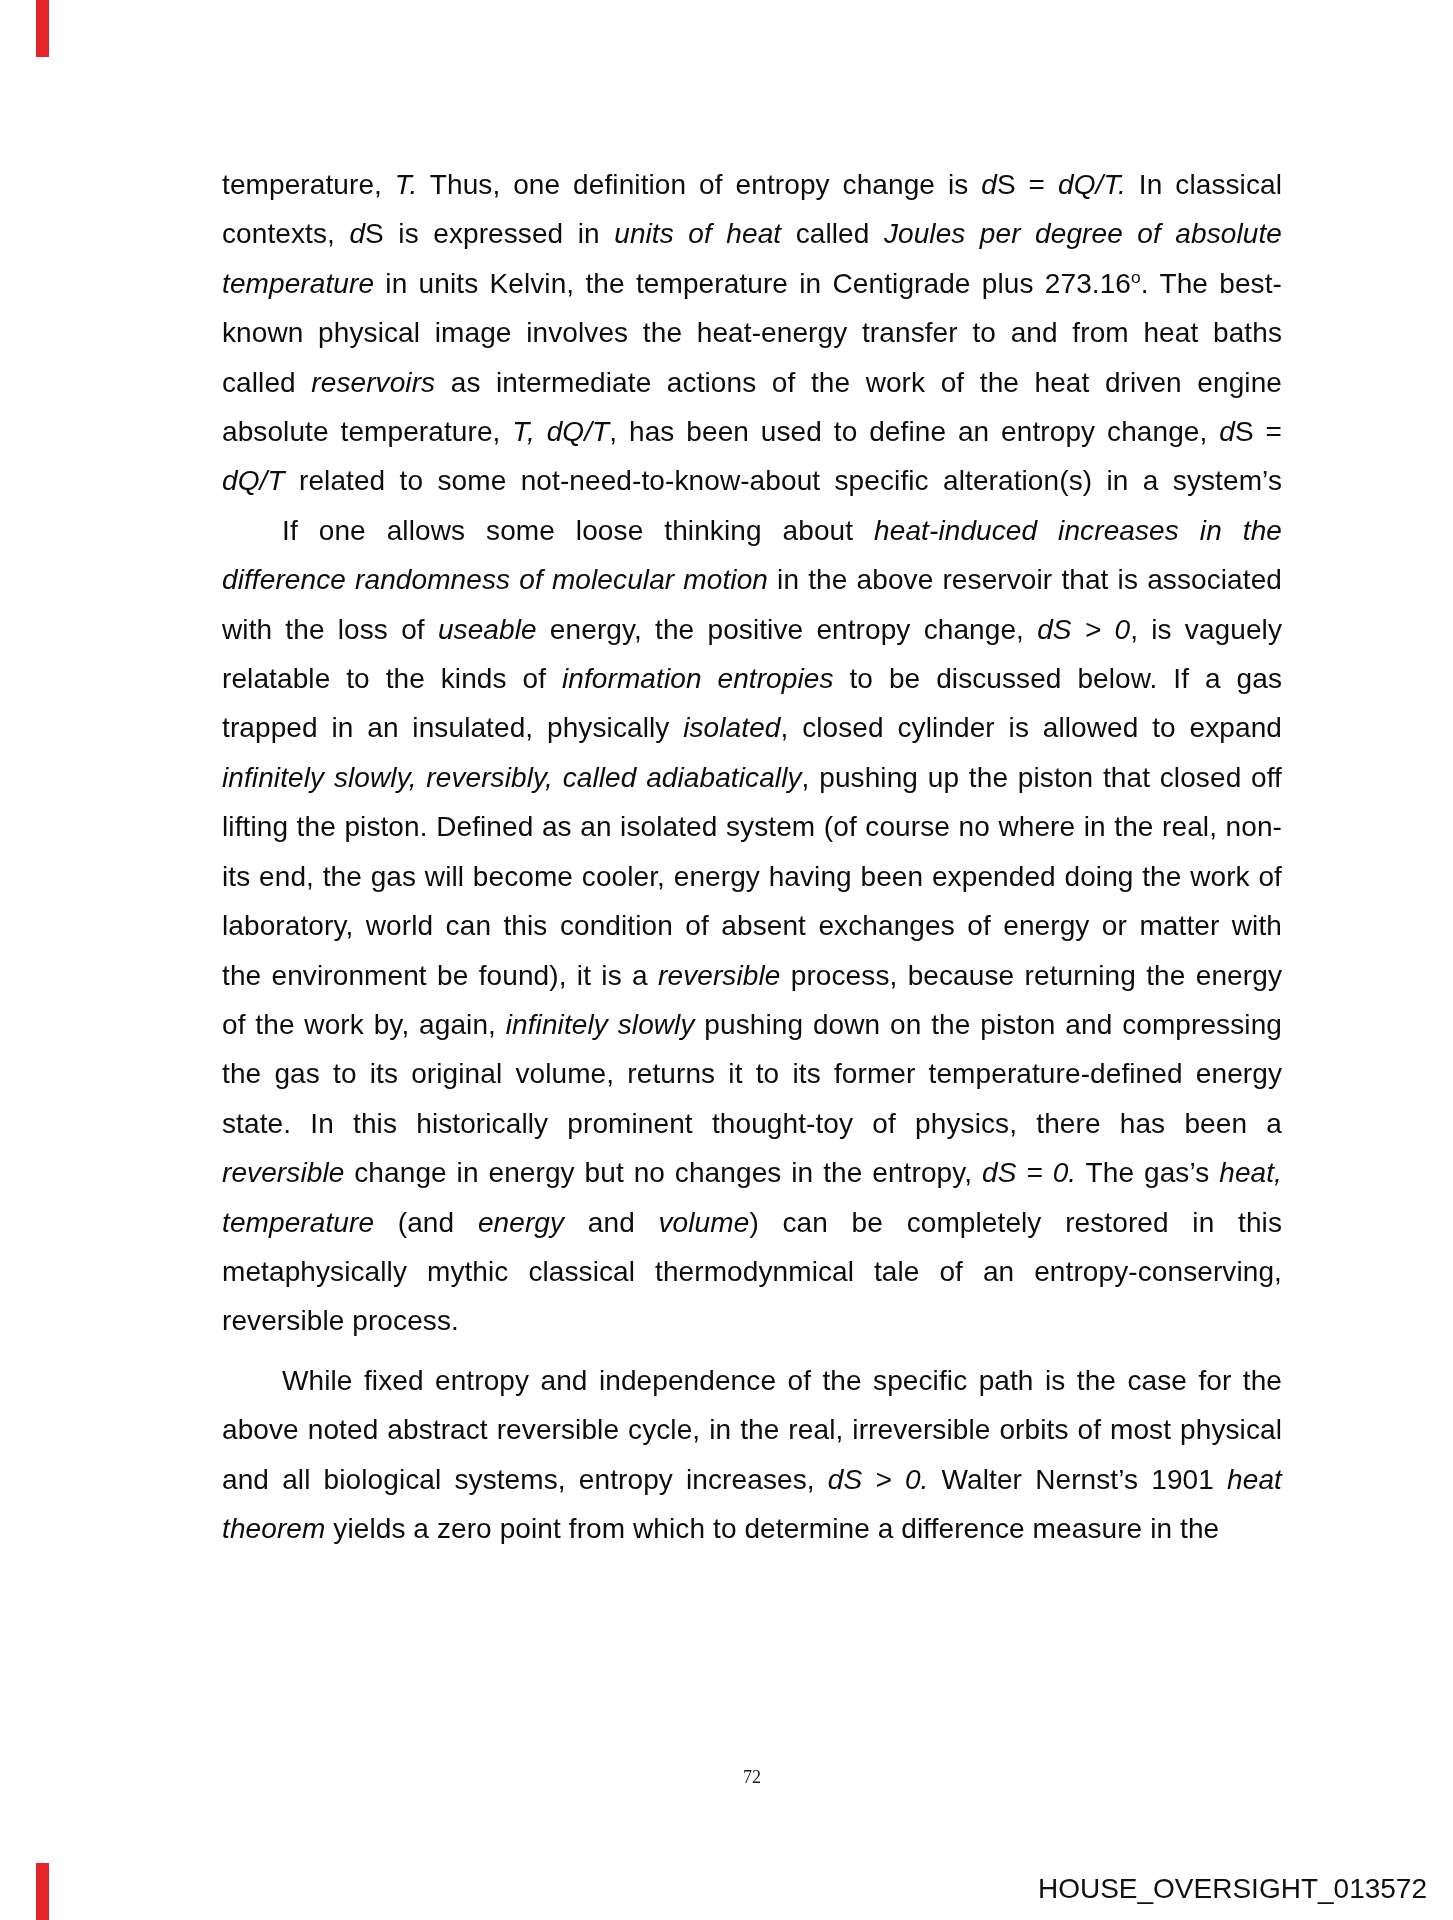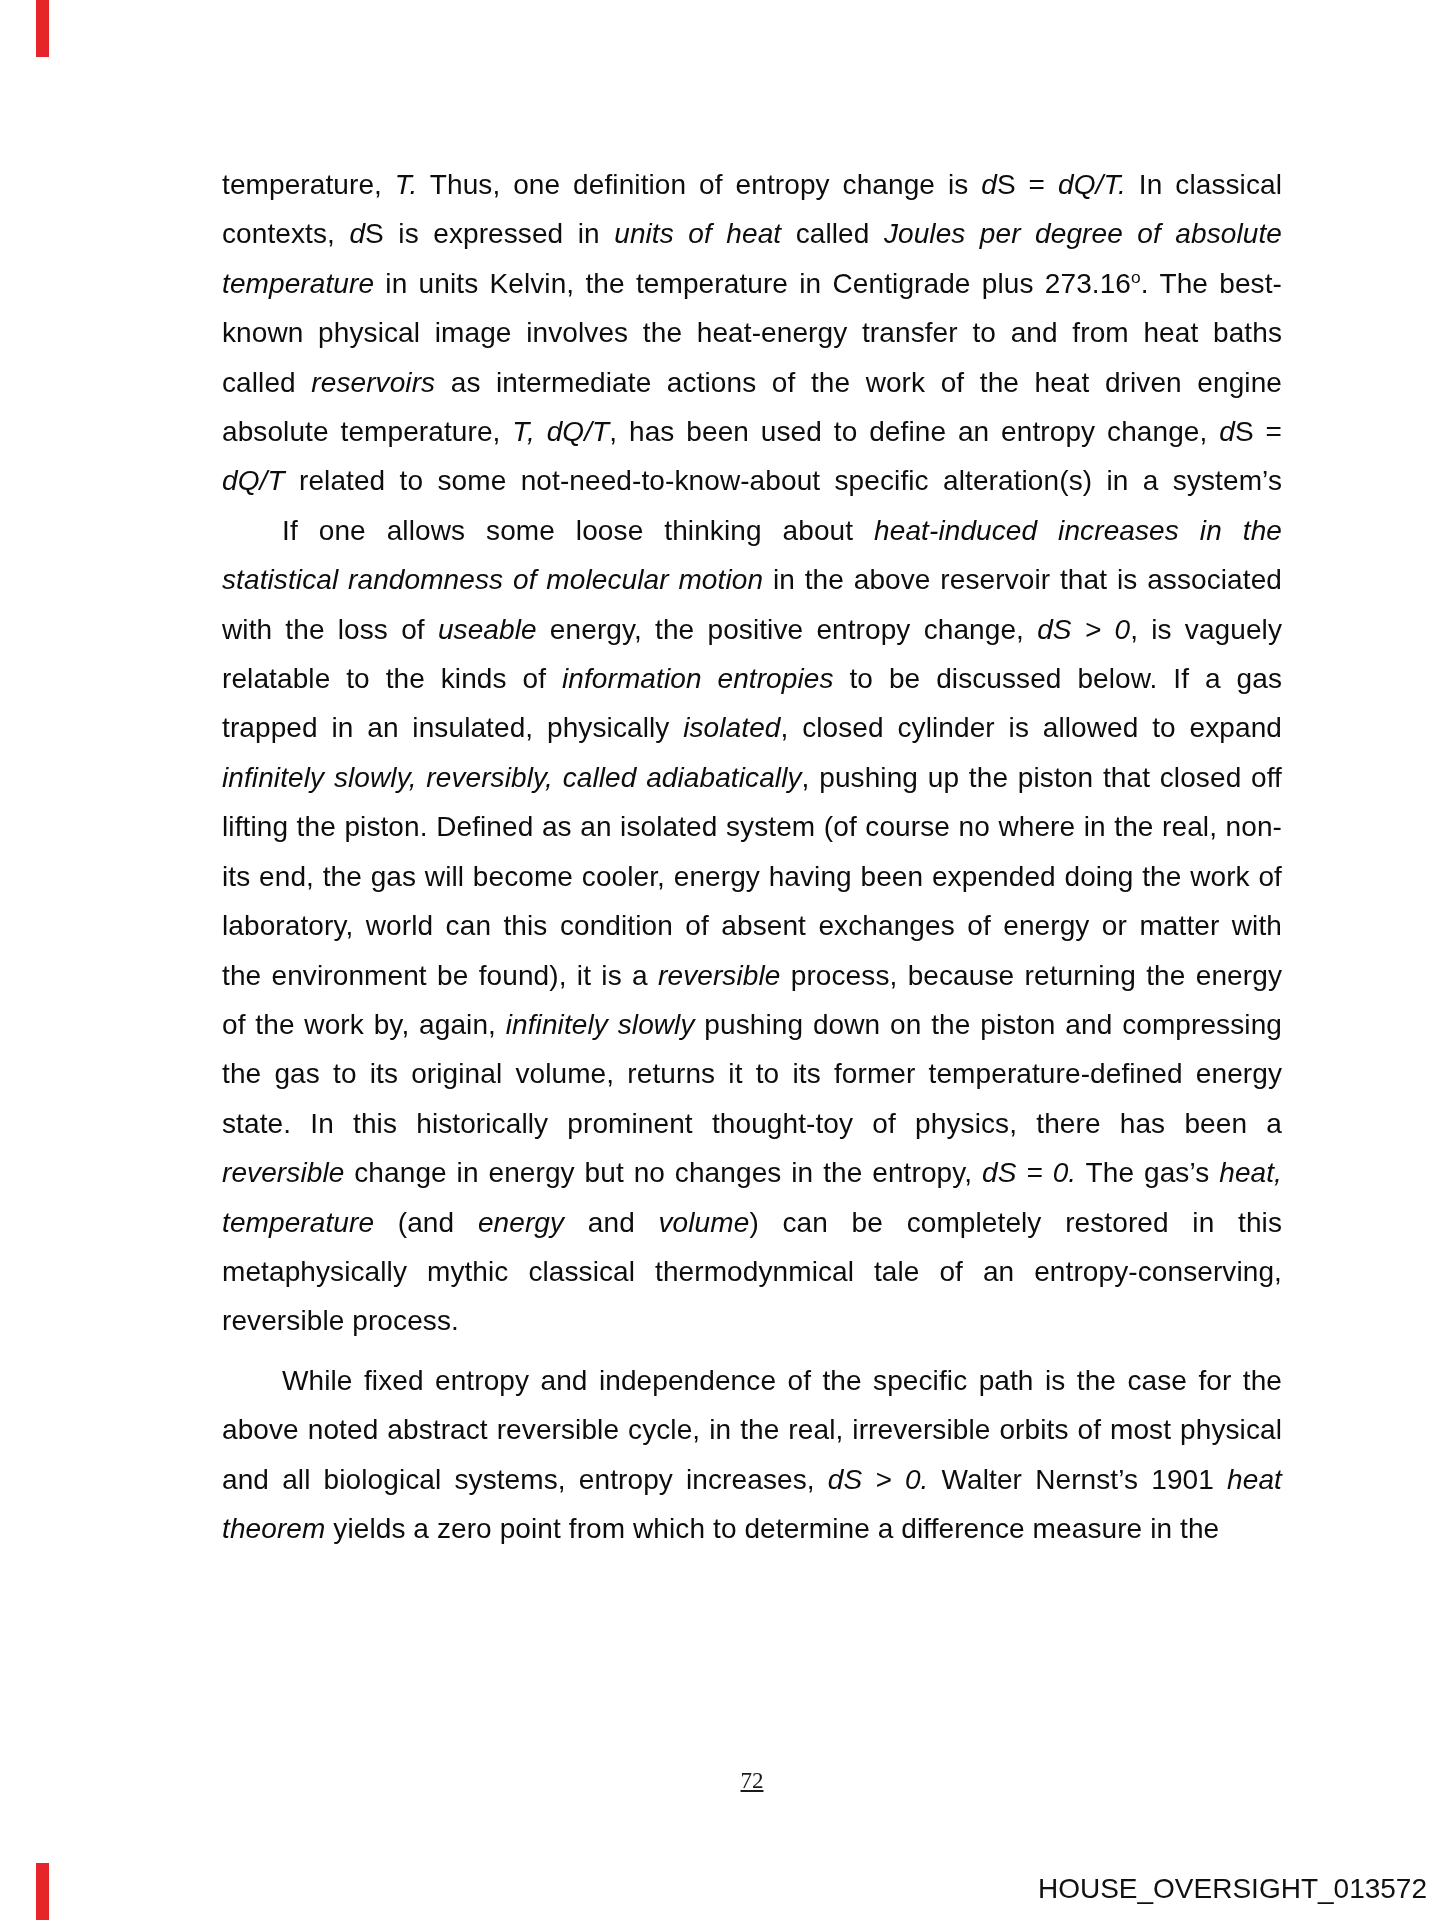--- a/index.html
+++ b/index.html
@@ -45,24 +45,23 @@
     line-height: 0;
   }
 
   #page-number {
     position: absolute;
     left: 222px;
     top: 1768px;
     width: 1060px;
     text-align: center;
     font-family: "Liberation Serif", serif;
-    font-size: 23px;
+    font-size: 18px;
     line-height: 1.1;
     color: #1a1a1a;
-    text-decoration: underline;
   }
   #footer-id {
     position: absolute;
     right: 26px;
     top: 1874px;
     font-family: "Liberation Sans", sans-serif;
     font-size: 28px;
     line-height: 1.1;
     color: #111111;
     white-space: nowrap;
@@ -79,21 +78,21 @@
       <div class="line"><span>temperature, </span><span class="it">T.</span><span> Thus, one definition of entropy change is </span><span class="it">d</span><span>S = </span><span class="it">dQ/T.</span><span> In classical</span></div>
       <div class="line"><span>contexts, </span><span class="it">d</span><span>S is expressed in </span><span class="it">units of heat</span><span> called </span><span class="it">Joules per degree of absolute</span></div>
       <div class="line"><span class="it">temperature</span><span> in units Kelvin, the temperature in Centigrade plus 273.16</span><span class="sup">o</span><span>. The best-</span></div>
       <div class="line"><span>known physical image involves the heat-energy transfer to and from heat baths</span></div>
       <div class="line"><span>called </span><span class="it">reservoirs</span><span> as intermediate actions of the work of the heat driven engine</span></div>
       <div class="line"><span>absolute temperature, </span><span class="it">T, dQ/T</span><span>, has been used to define an entropy change, </span><span class="it">d</span><span>S =</span></div>
       <div class="line"><span class="it">dQ/T</span><span> related to some not-need-to-know-about specific alteration(s) in a system’s</span></div>
     </div>
     <div class="para indent">
       <div class="line"><span>If one allows some loose thinking about </span><span class="it">heat-induced increases in the</span></div>
-      <div class="line"><span class="it">statistical randomness of molecular motion</span><span> in the above reservoir that is associated</span></div>
+      <div class="line"><span class="it">difference randomness of molecular motion</span><span> in the above reservoir that is associated</span></div>
       <div class="line"><span>with the loss of </span><span class="it">useable</span><span> energy, the positive entropy change, </span><span class="it">dS &gt; 0</span><span>, is vaguely</span></div>
       <div class="line"><span>relatable to the kinds of </span><span class="it">information entropies</span><span> to be discussed below. If a gas</span></div>
       <div class="line"><span>trapped in an insulated, physically </span><span class="it">isolated</span><span>, closed cylinder is allowed to expand</span></div>
       <div class="line"><span class="it">infinitely slowly, reversibly, called adiabatically</span><span>, pushing up the piston that closed off</span></div>
       <div class="line"><span>lifting the piston. Defined as an isolated system (of course no where in the real, non-</span></div>
       <div class="line"><span>its end, the gas will become cooler, energy having been expended doing the work of</span></div>
       <div class="line"><span>laboratory, world can this condition of absent exchanges of energy or matter with</span></div>
       <div class="line"><span>the environment be found), it is a </span><span class="it">reversible</span><span> process, because returning the energy</span></div>
       <div class="line"><span>of the work by, again, </span><span class="it">infinitely slowly</span><span> pushing down on the piston and compressing</span></div>
       <div class="line"><span>the gas to its original volume, returns it to its former temperature-defined energy</span></div>

